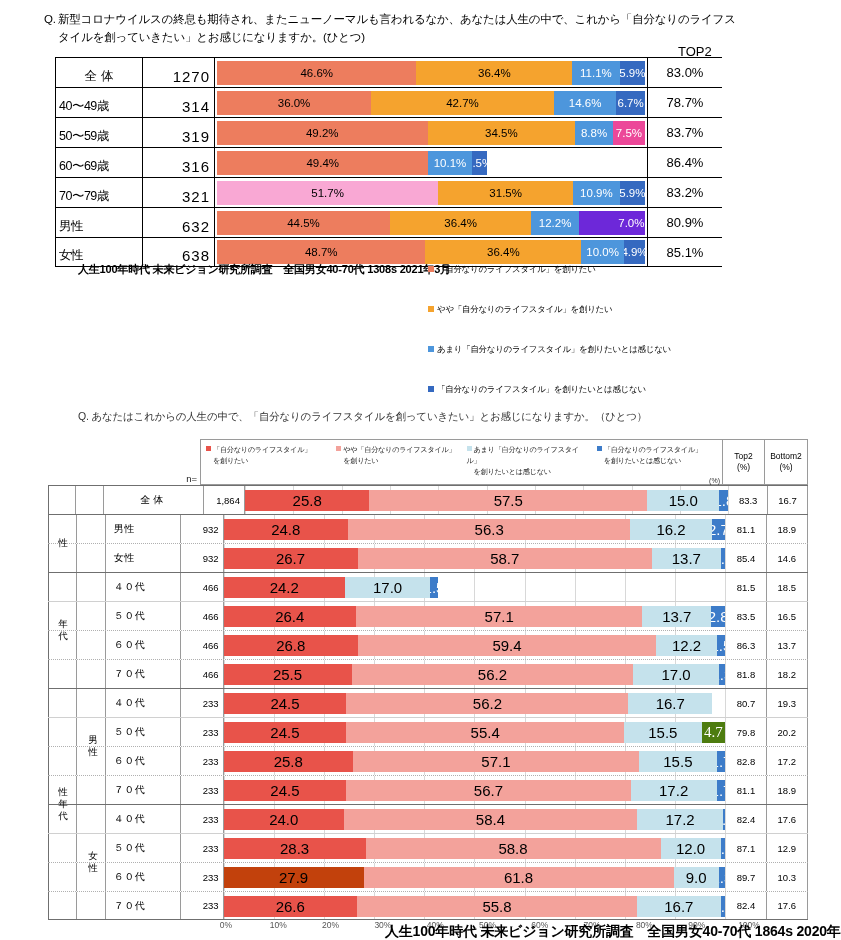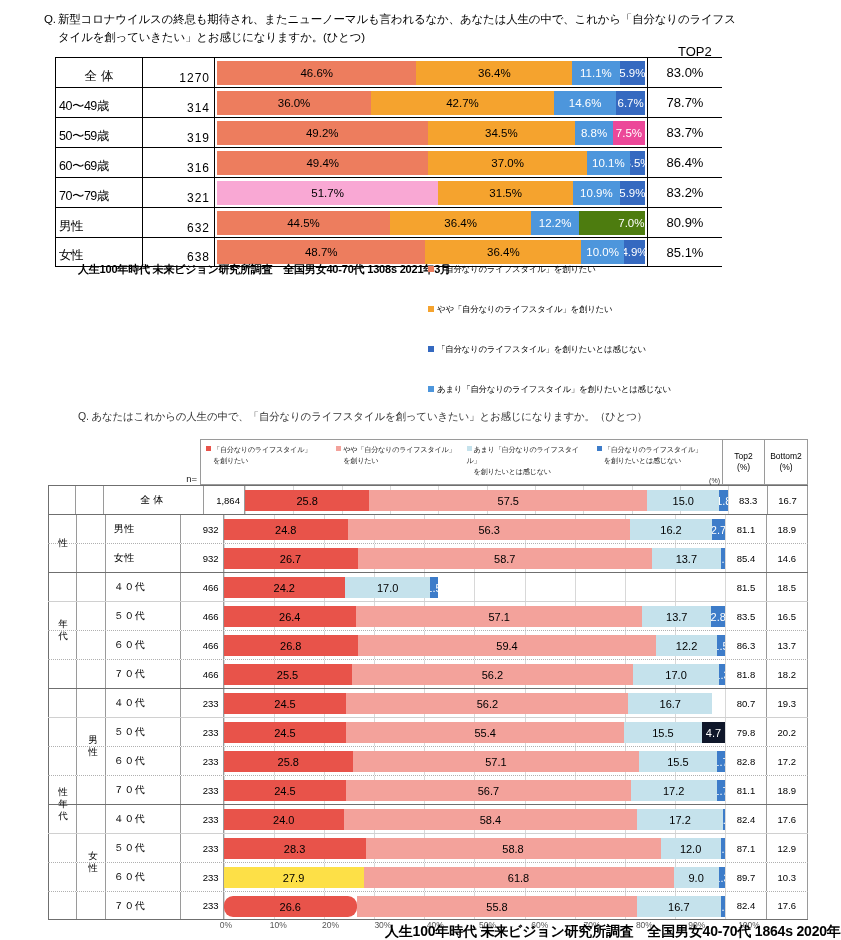--- a/index.html
+++ b/index.html
@@ -32,21 +32,21 @@
   .c1-row:last-child{border-bottom:1.2px solid #000;}
   .c1-lab{
     width:88px;border-left:1.2px solid #000;border-right:1.2px solid #000;
     box-sizing:border-box;font-size:12.5px;
     display:flex;align-items:flex-end;padding:0 2px 2px 3px;
     letter-spacing:-0.5px;
   }
   .c1-lab.center{justify-content:center;letter-spacing:4px;padding-left:6px;}
   .c1-n{
     width:72px;border-right:1.2px solid #000;box-sizing:border-box;
-    font-size:12px;display:flex;align-items:flex-end;justify-content:flex-end;
+    font-size:15px;display:flex;align-items:flex-end;justify-content:flex-end;
     padding:0 4px 2px 0;letter-spacing:1px;
   }
   .c1-barcell{
     flex:1;border-right:1.2px solid #000;box-sizing:border-box;
     display:flex;align-items:center;padding:1px 2px;
   }
   .c1-bar{display:flex;width:100%;height:24px;}
   .c1-seg{
     display:flex;align-items:center;justify-content:center;
     font-size:11.5px;color:#000;overflow:hidden;white-space:nowrap;
@@ -117,21 +117,21 @@
   }
   .c2-barcell{
     width:523px;box-sizing:border-box;position:relative;
     border-right:1px solid #9a9a9a;
   }
   .c2-grid{position:absolute;left:0;top:0;right:0;bottom:0;}
   .c2-grid i{position:absolute;top:0;bottom:0;width:1px;background:#d8d8d8;}
   .c2-bar{position:absolute;left:0;right:0;top:4px;height:21px;display:flex;}
   .c2-seg{
     display:flex;align-items:center;justify-content:center;
-    font-size:11px;color:#000;overflow:hidden;white-space:nowrap;
+    font-size:15px;color:#000;overflow:hidden;white-space:nowrap;
   }
   .c2-seg.b4{color:#fff;}
   .c2-t2,.c2-b2{
     width:42px;box-sizing:border-box;font-size:9.5px;
     display:flex;align-items:center;justify-content:center;
     border-right:1px solid #9a9a9a;
   }
   .c2-b2{width:43px;}
 
   .sep-solid{border-top:1px solid #6f6f6f;}
@@ -201,21 +201,20 @@
           </div>
         </div>
         <div class="c1-top2">83.7%</div>
       </div>
       <div class="c1-row">
         <div class="c1-lab">60〜69歳</div>
         <div class="c1-n">316</div>
         <div class="c1-barcell">
           <div class="c1-bar">
             <div class="c1-seg s1" style="width: 49.4%; background: rgb(237, 125, 94);">49.4%</div>
-            <div class="c1-seg s2" style="width: 37%; background: rgb(245, 163, 46);">37.0%</div>
             <div class="c1-seg s3" style="width: 10.1%; background: rgb(77, 150, 220);">10.1%</div>
             <div class="c1-seg s4" style="width: 3.5%; background: rgb(53, 105, 192);">3.5%</div>
           </div>
         </div>
         <div class="c1-top2">86.4%</div>
       </div>
       <div class="c1-row">
         <div class="c1-lab">70〜79歳</div>
         <div class="c1-n">321</div>
         <div class="c1-barcell">
@@ -229,21 +228,21 @@
         <div class="c1-top2">83.2%</div>
       </div>
       <div class="c1-row">
         <div class="c1-lab">男性</div>
         <div class="c1-n">632</div>
         <div class="c1-barcell">
           <div class="c1-bar">
             <div class="c1-seg s1" style="width: 44.5%; background: rgb(237, 125, 94);">44.5%</div>
             <div class="c1-seg s2" style="width: 36.4%; background: rgb(245, 163, 46);">36.4%</div>
             <div class="c1-seg s3" style="width: 12.2%; background: rgb(77, 150, 220);">12.2%</div>
-            <div class="c1-seg s4" style="width: 7%; background: #4d7c0f; padding-left: 39px;">7.0%</div>
+            <div class="c1-seg s4" style="width: 7%; background: #6d28d9; padding-left: 39px;">7.0%</div>
           </div>
         </div>
         <div class="c1-top2">80.9%</div>
       </div>
       <div class="c1-row">
         <div class="c1-lab">女性</div>
         <div class="c1-n">638</div>
         <div class="c1-barcell">
           <div class="c1-bar">
             <div class="c1-seg s1" style="width: 48.7%; background: rgb(237, 125, 94);">48.7%</div>
@@ -261,26 +260,26 @@
   <div id="c1-legend">
       <div class="c1-lg">
         <span class="sw" style="background: rgb(237, 125, 94);"></span>
         <span>「自分なりのライフスタイル」を創りたい</span>
       </div>
       <div class="c1-lg">
         <span class="sw" style="background: rgb(245, 163, 46);"></span>
         <span>やや「自分なりのライフスタイル」を創りたい</span>
       </div>
       <div class="c1-lg">
+        <span class="sw" style="background: rgb(77, 150, 220);"></span>
+        <span>あまり「自分なりのライフスタイル」を創りたいとは感じない</span>
+      </div>
+      <div class="c1-lg">
         <span class="sw" style="background: rgb(53, 105, 192);"></span>
         <span>「自分なりのライフスタイル」を創りたいとは感じない</span>
-      </div>
-      <div class="c1-lg">
-        <span class="sw" style="background: rgb(77, 150, 220);"></span>
-        <span>あまり「自分なりのライフスタイル」を創りたいとは感じない</span>
       </div>
     </div>
 </div>
 
 <div id="chart2">
 
   <div id="c2-question">
     <span>Q.</span>
     <span>あなたはこれからの人生の中で、「自分なりのライフスタイルを創っていきたい」とお感じになりますか。（ひとつ）</span>
   </div>
@@ -555,21 +554,21 @@
               <i style="left: 60%;"></i>
               <i style="left: 70%;"></i>
               <i style="left: 80%;"></i>
               <i style="left: 90%;"></i>
               <i style="left: 100%;"></i>
             </div>
             <div class="c2-bar">
               <div class="c2-seg b1" style="width: 24.5%; background: rgb(232, 83, 74);">24.5</div>
               <div class="c2-seg b2" style="width: 55.4%; background: rgb(243, 162, 155);">55.4</div>
               <div class="c2-seg b3" style="width: 15.5%; background: rgb(197, 226, 236);">15.5</div>
-              <div class="c2-seg b4" style="width: 4.7%; background: #0f172a;">4.7</div>
+              <div class="c2-seg b4" style="width: 4.7%; background: #4d7c0f; font-family: Liberation Serif, serif;">4.7</div>
             </div>
           </div>
           <div class="c2-t2">79.8</div>
           <div class="c2-b2">20.2</div>
         </div>
         <div class="c2-row sep-dot">
           <div class="c2-grp"></div>
           <div class="c2-grp" style="border-left: none;"></div>
           <div class="c2-sub">６０代</div>
           <div class="c2-n">233</div>
@@ -697,21 +696,21 @@
               <i style="left: 30%;"></i>
               <i style="left: 40%;"></i>
               <i style="left: 50%;"></i>
               <i style="left: 60%;"></i>
               <i style="left: 70%;"></i>
               <i style="left: 80%;"></i>
               <i style="left: 90%;"></i>
               <i style="left: 100%;"></i>
             </div>
             <div class="c2-bar">
-              <div class="c2-seg b1" style="width: 27.9%; background: #fde047;">27.9</div>
+              <div class="c2-seg b1" style="width: 27.9%; background: #c2410c;">27.9</div>
               <div class="c2-seg b2" style="width: 61.8%; background: rgb(243, 162, 155);">61.8</div>
               <div class="c2-seg b3" style="width: 9%; background: rgb(197, 226, 236);">9.0</div>
               <div class="c2-seg b4" style="width: 1.3%; background: rgb(61, 124, 201);">1.3</div>
             </div>
           </div>
           <div class="c2-t2">89.7</div>
           <div class="c2-b2">10.3</div>
         </div>
         <div class="c2-row sep-dot c2-lastline">
           <div class="c2-grp"></div>
@@ -726,21 +725,21 @@
               <i style="left: 30%;"></i>
               <i style="left: 40%;"></i>
               <i style="left: 50%;"></i>
               <i style="left: 60%;"></i>
               <i style="left: 70%;"></i>
               <i style="left: 80%;"></i>
               <i style="left: 90%;"></i>
               <i style="left: 100%;"></i>
             </div>
             <div class="c2-bar">
-              <div class="c2-seg b1" style="width: 26.6%; background: rgb(232, 83, 74); border-radius: 9px;">26.6</div>
+              <div class="c2-seg b1" style="width: 26.6%; background: rgb(232, 83, 74);">26.6</div>
               <div class="c2-seg b2" style="width: 55.8%; background: rgb(243, 162, 155);">55.8</div>
               <div class="c2-seg b3" style="width: 16.7%; background: rgb(197, 226, 236);">16.7</div>
               <div class="c2-seg b4" style="width: 0.9%; background: rgb(61, 124, 201);">0.9</div>
             </div>
           </div>
           <div class="c2-t2">82.4</div>
           <div class="c2-b2">17.6</div>
         </div>
         <div style="position: absolute; left: 0px; width: 30px; display: flex; align-items: center; justify-content: center; font-size: 9.5px; line-height: 12px; text-align: center; pointer-events: none; top: 29px; height: 58px;">性</div>
         <div style="position: absolute; left: 0px; width: 30px; display: flex; align-items: center; justify-content: center; font-size: 9.5px; line-height: 12px; text-align: center; pointer-events: none; top: 87px; height: 116px;">年<br>代</div>

